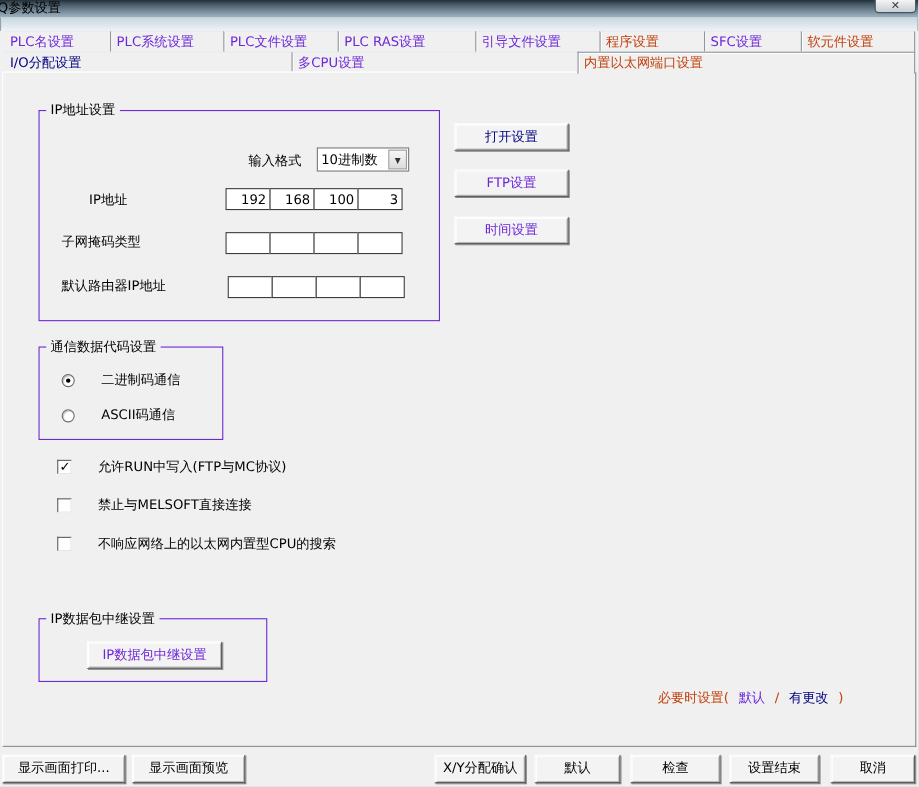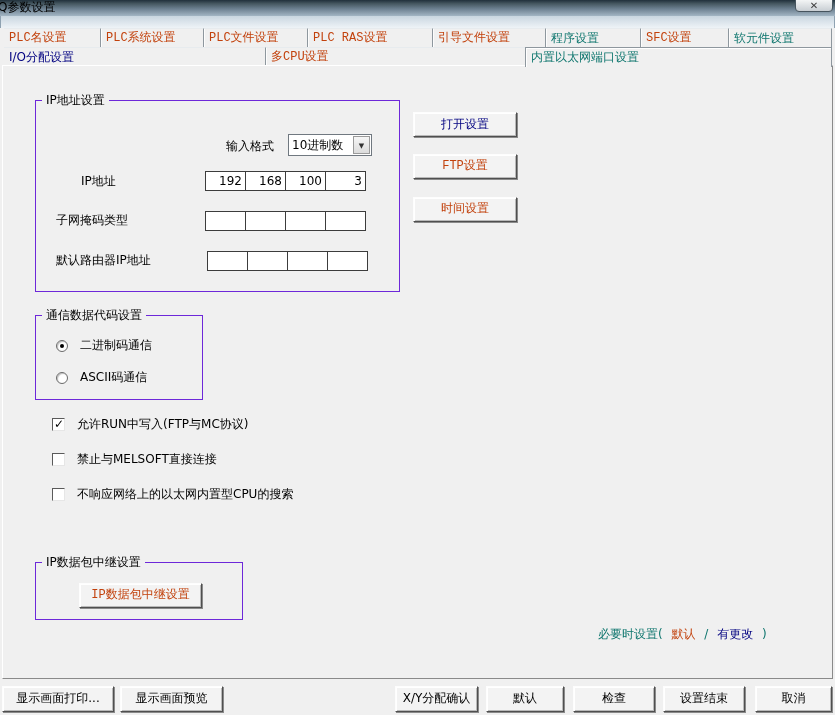--- a/index.html
+++ b/index.html
@@ -35,23 +35,23 @@
     border-left:1px solid #8e979e; box-shadow:inset 1px 0 0 #fdfdfd;
     border-top:1px solid #e7ebee;
   }
   .tab:first-child { border-left:none; box-shadow:none; }
   .tabrow .tab:last-child { border-right:1px solid #8e979e; }
   .tab.active {
     position:relative; z-index:3; height:20px; background:#f0f0f0;
     border:1px solid #8e979e; border-bottom:none;
     box-shadow:inset 1px 1px 0 #ffffff;
   }
-  .t-magenta { color:#c2410c;font-family:Liberation Mono, monospace; }
+  .t-magenta { color:#6d28d9; }
   .t-navy { color:#000080; }
-  .t-black { color:#0f766e; }
+  .t-black { color:#c2410c; }
   
   .pane {
     position:absolute; left:2px; top:65px; width:831px; height:614px;
     background:#f0f0f0;
     border:1px solid; border-color:#ffffff #8a8a8a #8a8a8a #ffffff;
   }
   
   .group { position:absolute; border:1px solid #6d28d9; }
   .group-title {
     position:absolute; top:-8px; left:6px; background:#f0f0f0; padding:0 4px;
@@ -94,21 +94,21 @@
     content:""; position:absolute; left:3px; top:3px; width:4px; height:4px;
     border-radius:50%; background:#000;
   }
   .cbx {
     width:13px; height:13px; background:#fff; position:relative; flex:0 0 auto;
     border:1px solid; border-color:#5a5a5a #e6e6e6 #e6e6e6 #5a5a5a;
   }
   .cbx.checked::after {
     content:"✓"; position:absolute; left:1px; top:-2px; font-size:12px; font-weight:bold; color:#000;
   }
-  .opt-label { margin-left:12px; line-height:15px; white-space:nowrap; }
+  .opt-label { margin-left:24px; line-height:15px; white-space:nowrap; }
   
   .note { position:absolute; left:598px; top:626px; white-space:nowrap; }
   .note span { display:inline-block; }
   .note .gap { margin:0 5px; }
 </style>
 </head>
 <body>
 
 <div id="page">
 

